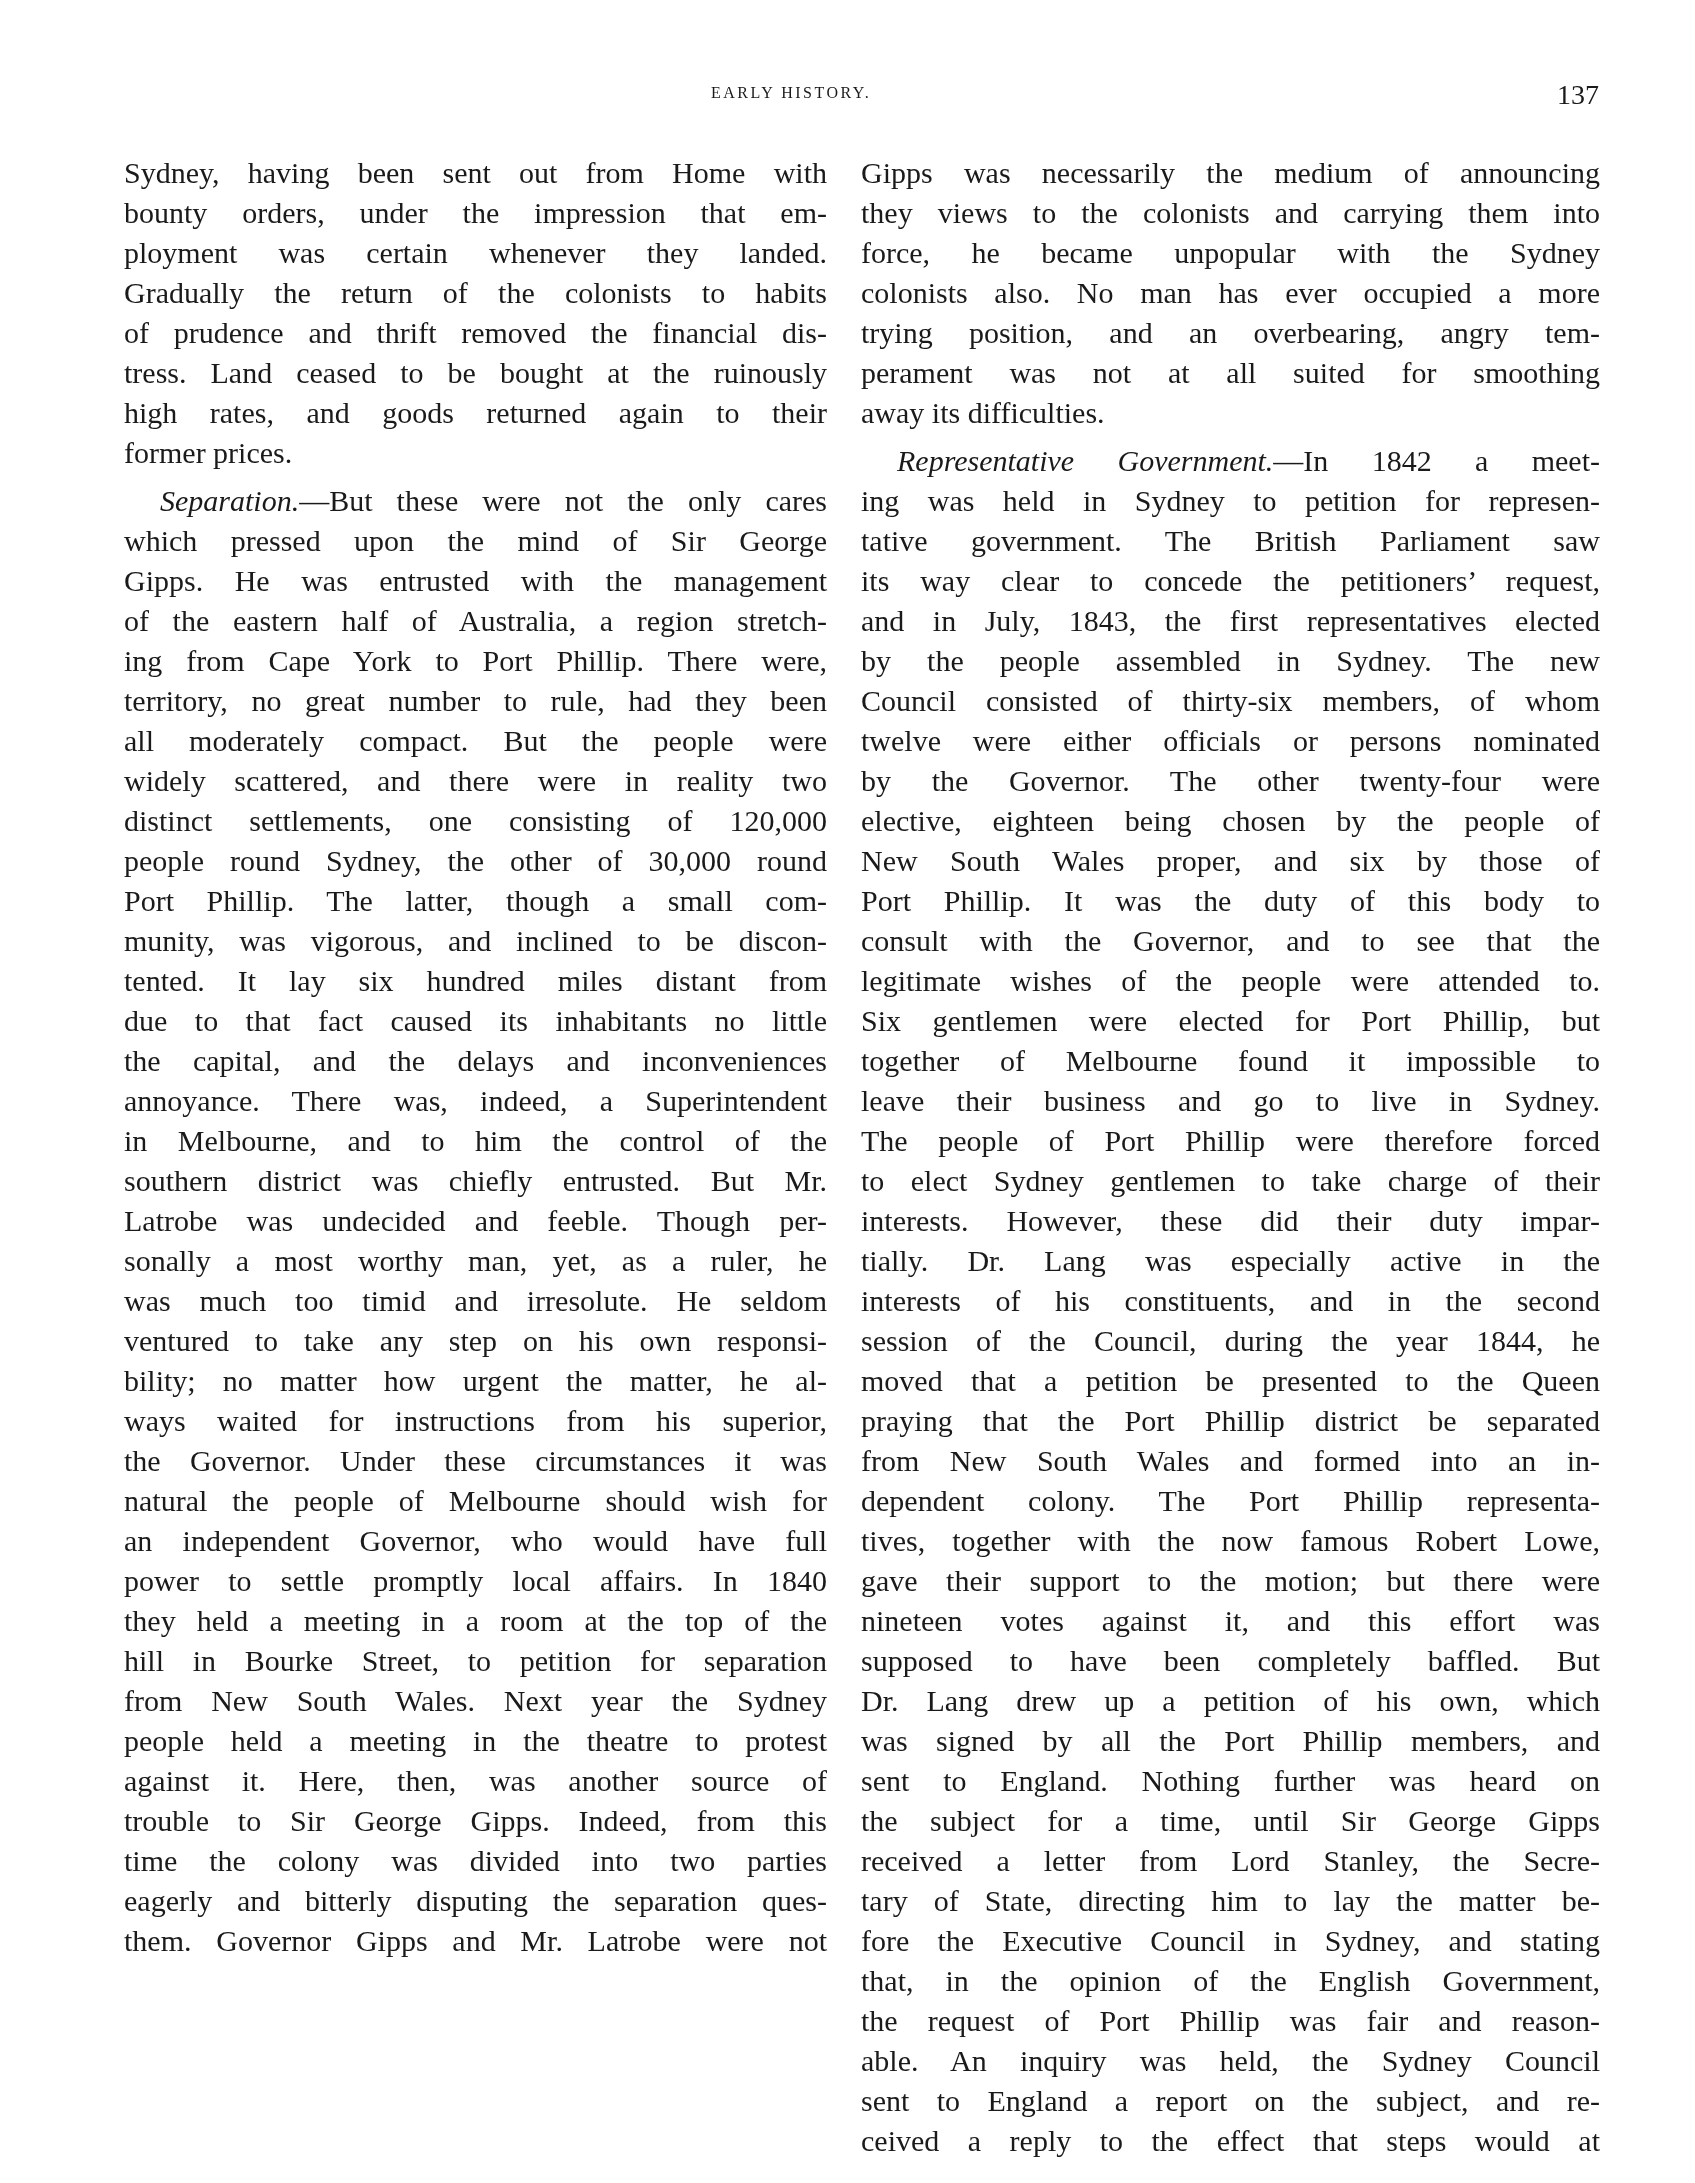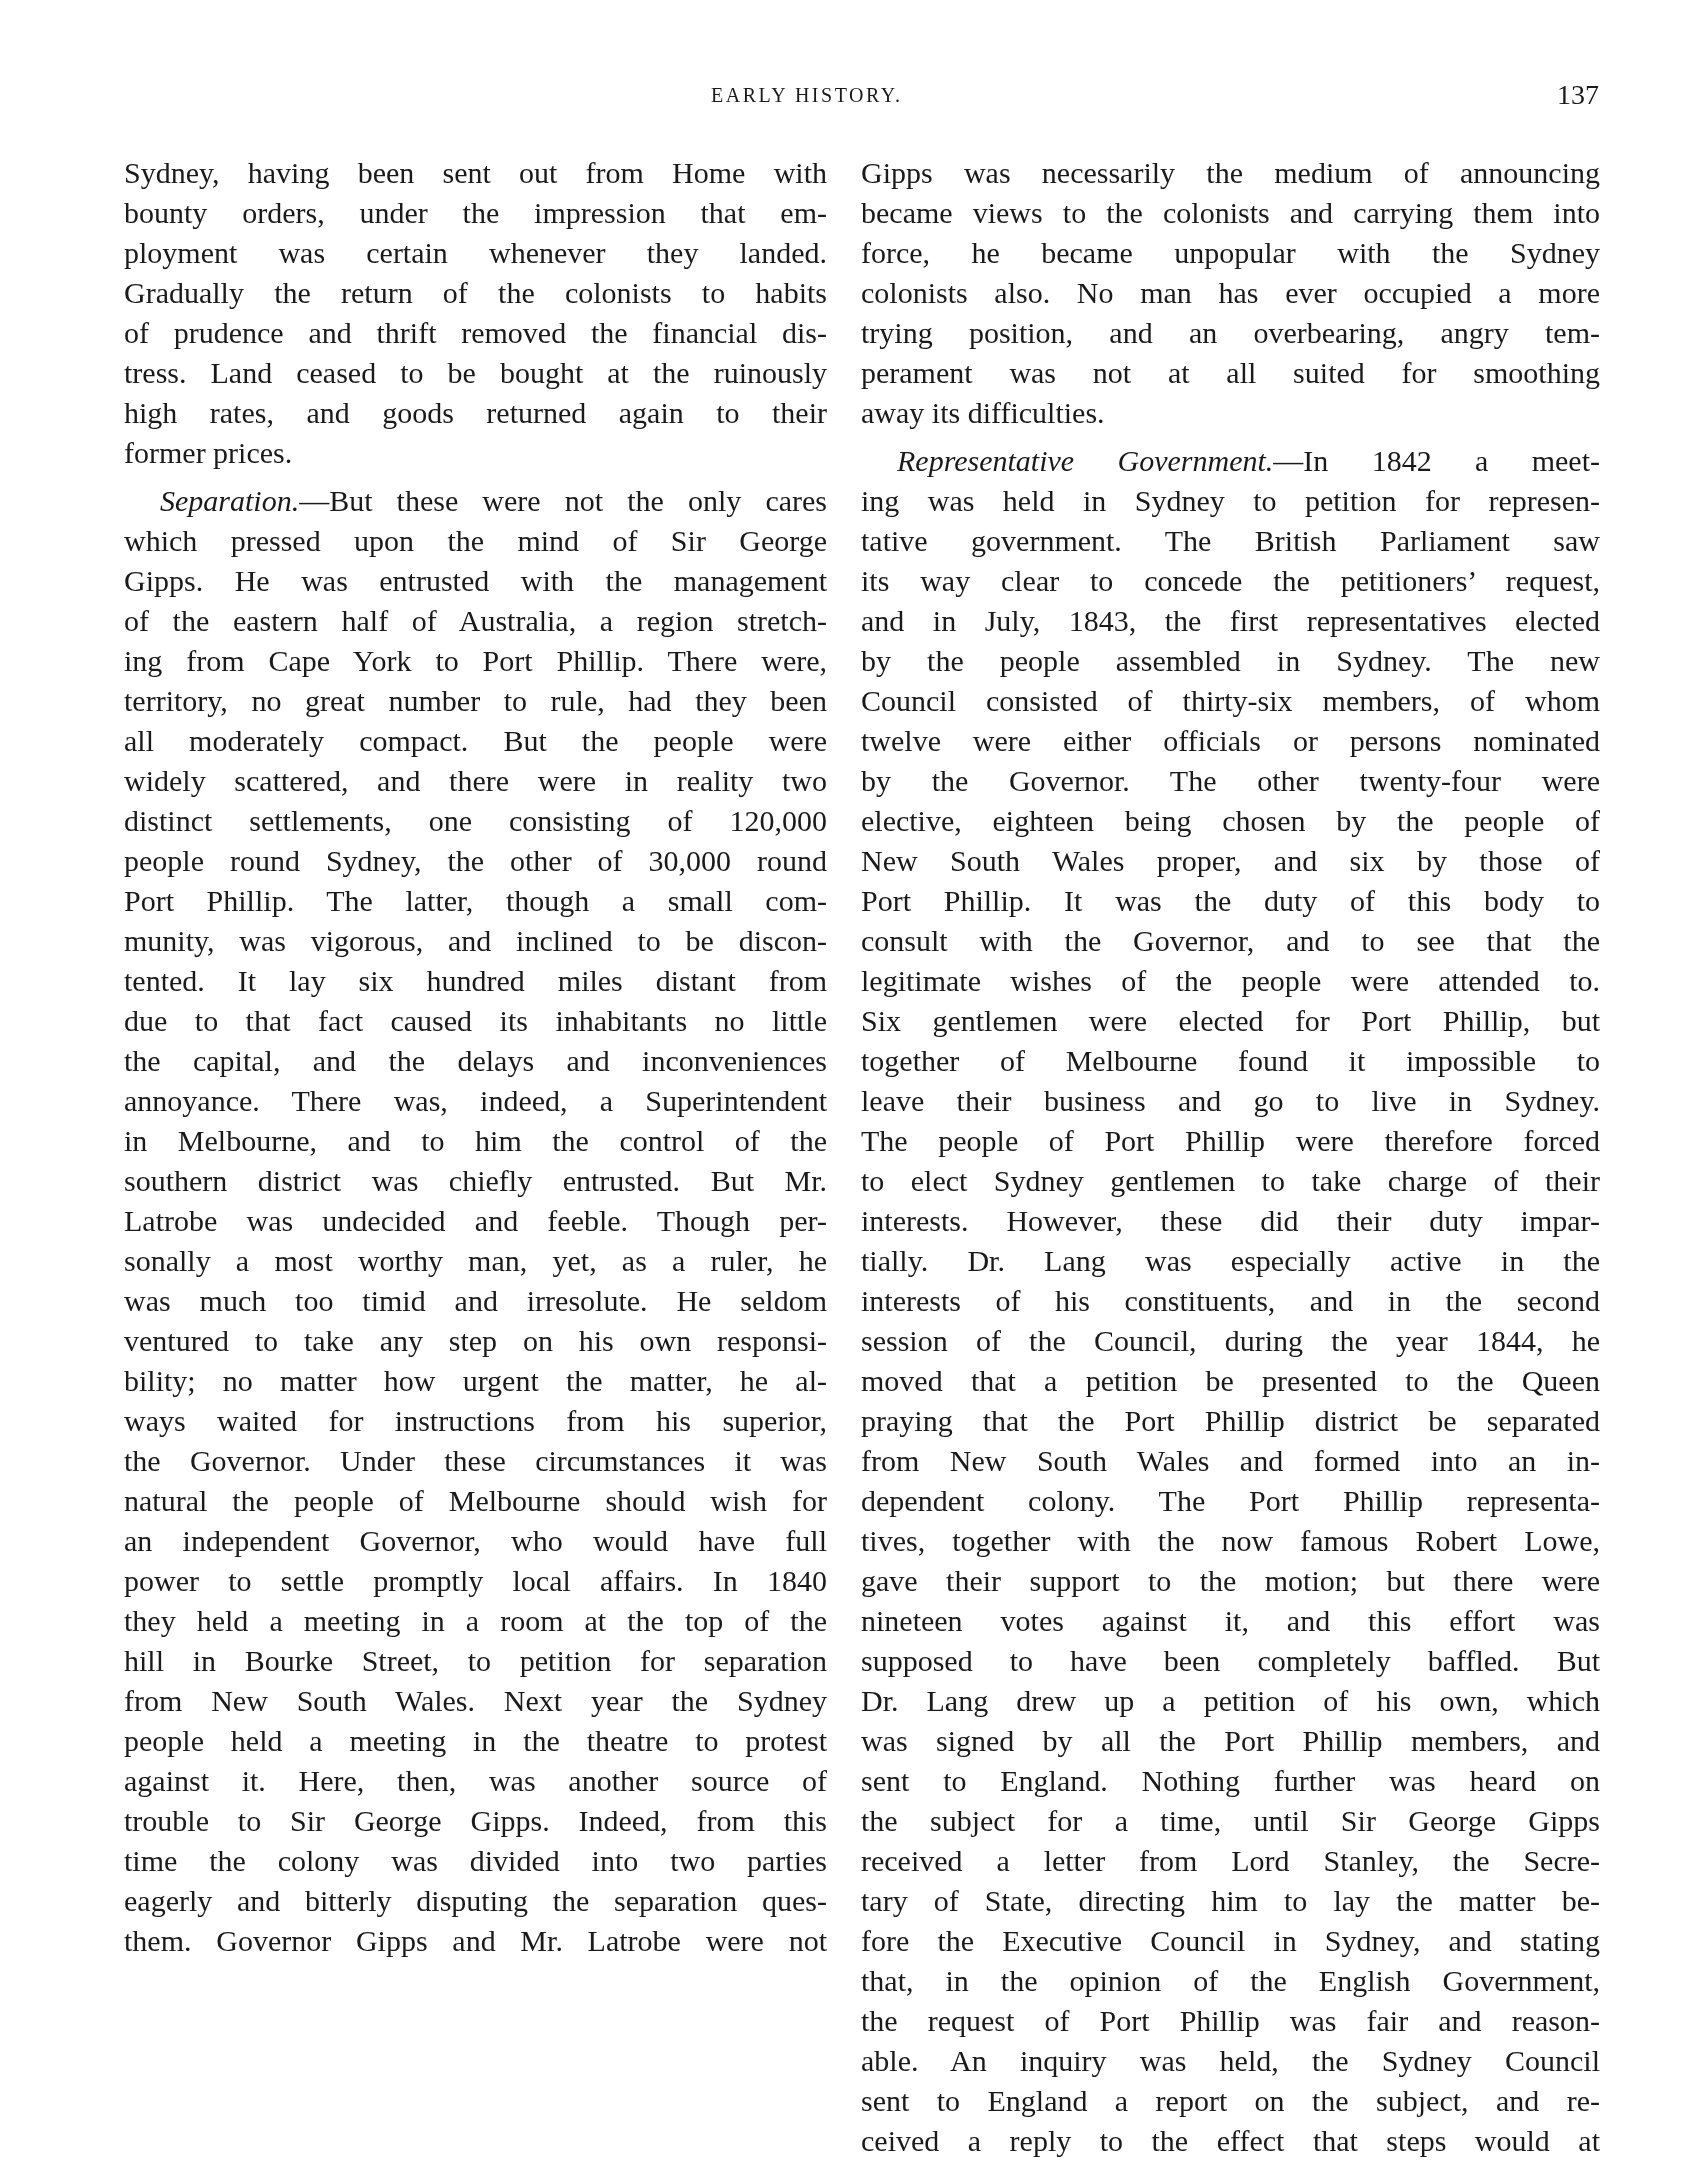--- a/index.html
+++ b/index.html
@@ -19,21 +19,21 @@
       position: absolute;
       top: 79px;
       left: 0;
       width: 1696px;
       height: 33px;
     }
     .running-title {
       position: absolute;
       left: 711px;
       top: 5px;
-      font-size: 20px;
+      font-size: 16px;
       letter-spacing: 2.5px;
       font-variant: small-caps;
       text-transform: uppercase;
     }
     .page-number {
       position: absolute;
       left: 1557px;
       top: 0px;
       font-size: 28px;
     }
@@ -127,21 +127,21 @@
     <span class="line">trouble to Sir George Gipps. Indeed, from this</span>
     <span class="line">time the colony was divided into two parties</span>
     <span class="line">eagerly and bitterly disputing the separation ques-</span>
     <span class="line">them. Governor Gipps and Mr. Latrobe were not</span>
   </div>
 </div>
 
 <div class="column col-right">
   <div>
     <span class="line">Gipps was necessarily the medium of announcing</span>
-    <span class="line">became views to the colonists and carrying them into</span>
+    <span class="line">they views to the colonists and carrying them into</span>
     <span class="line">force, he became unpopular with the Sydney</span>
     <span class="line">colonists also. No man has ever occupied a more</span>
     <span class="line">trying position, and an overbearing, angry tem-</span>
     <span class="line">perament was not at all suited for smoothing</span>
     <span class="line last">away its difficulties.</span>
   </div>
   <span class="para-gap"></span>
   <div>
     <span class="line indent"><span class="heading-italic">Representative Government.</span><span>—In 1842 a meet-</span></span>
     <span class="line">ing was held in Sydney to petition for represen-</span>

